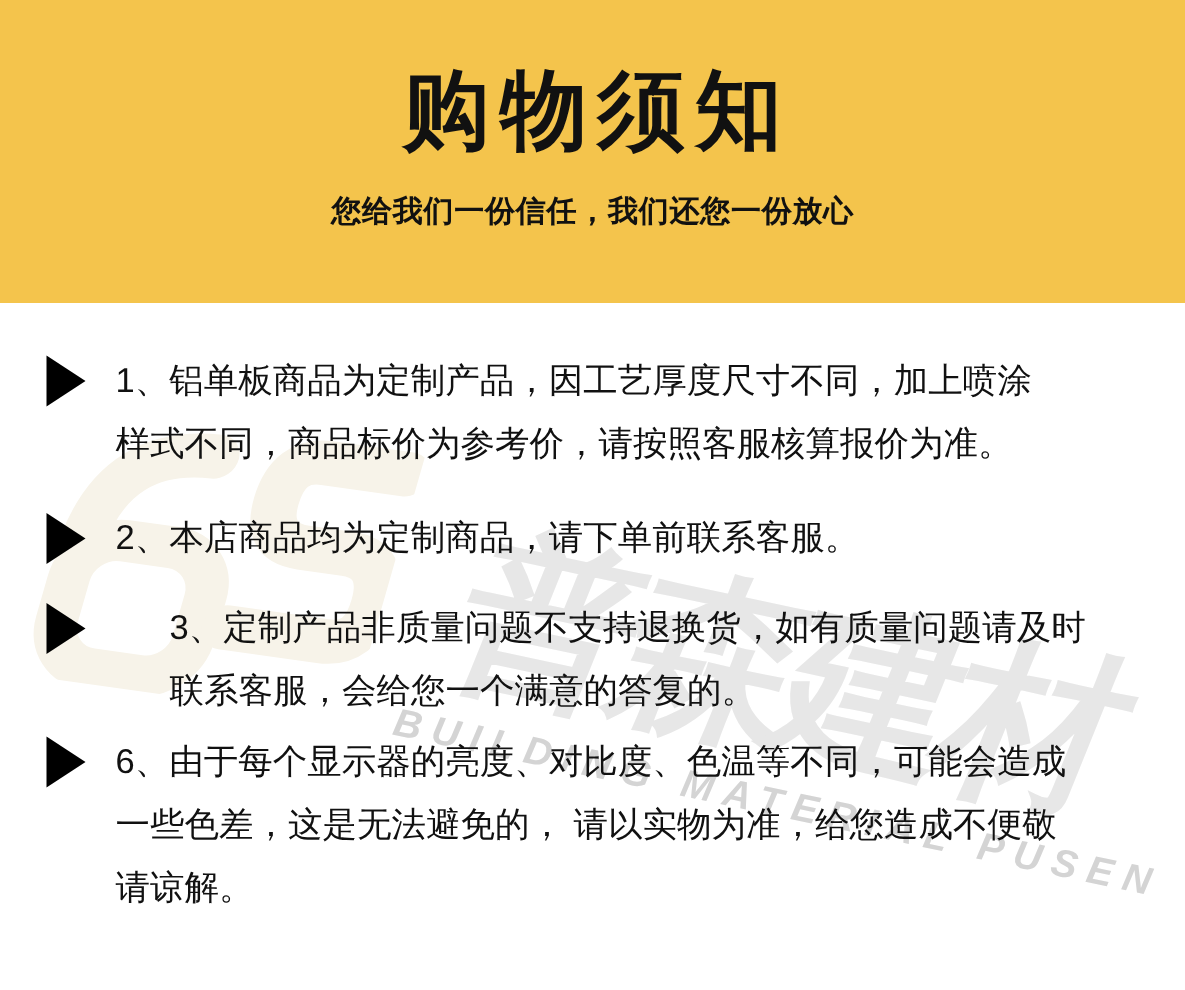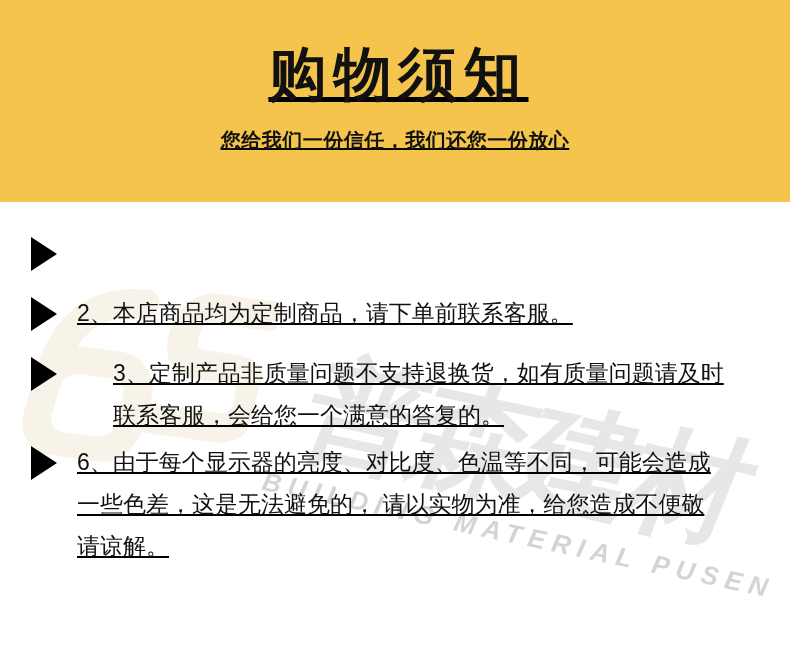--- a/index.html
+++ b/index.html
@@ -6,21 +6,20 @@
   body {
     font-family: "Liberation Sans", "DejaVu Sans", sans-serif;
     background: #ffffff;
   }
   .page {
     position: relative;
     width: 790px;
     height: 660px;
     background: #ffffff;
     overflow: hidden;
-    text-decoration: underline;
   }
   
   .banner {
     height: 202px;
     background: #F4C44C;
     text-align: center;
     overflow: hidden;
   }
   .banner h1 {
     margin-top: 45px;
@@ -138,20 +137,22 @@
       </svg>
       <div class="wm-text">
         <div class="wm-cn">普森建材</div>
         <div class="wm-en">BUILDING MATERIAL PUSEN</div>
       </div>
     </div>
 
     <ol class="notice-list">
       <li class="notice-item m1">
         <span class="tri"></span>
+        <p class="notice-text">1、铝单板商品为定制产品，因工艺厚度尺寸不同，加上喷涂
+样式不同，商品标价为参考价，请按照客服核算报价为准。</p>
       </li>
       <li class="notice-item m2">
         <span class="tri"></span>
         <p class="notice-text">2、本店商品均为定制商品，请下单前联系客服。</p>
       </li>
       <li class="notice-item m3">
         <span class="tri"></span>
         <p class="notice-text">3、定制产品非质量问题不支持退换货，如有质量问题请及时
 联系客服，会给您一个满意的答复的。</p>
       </li>

